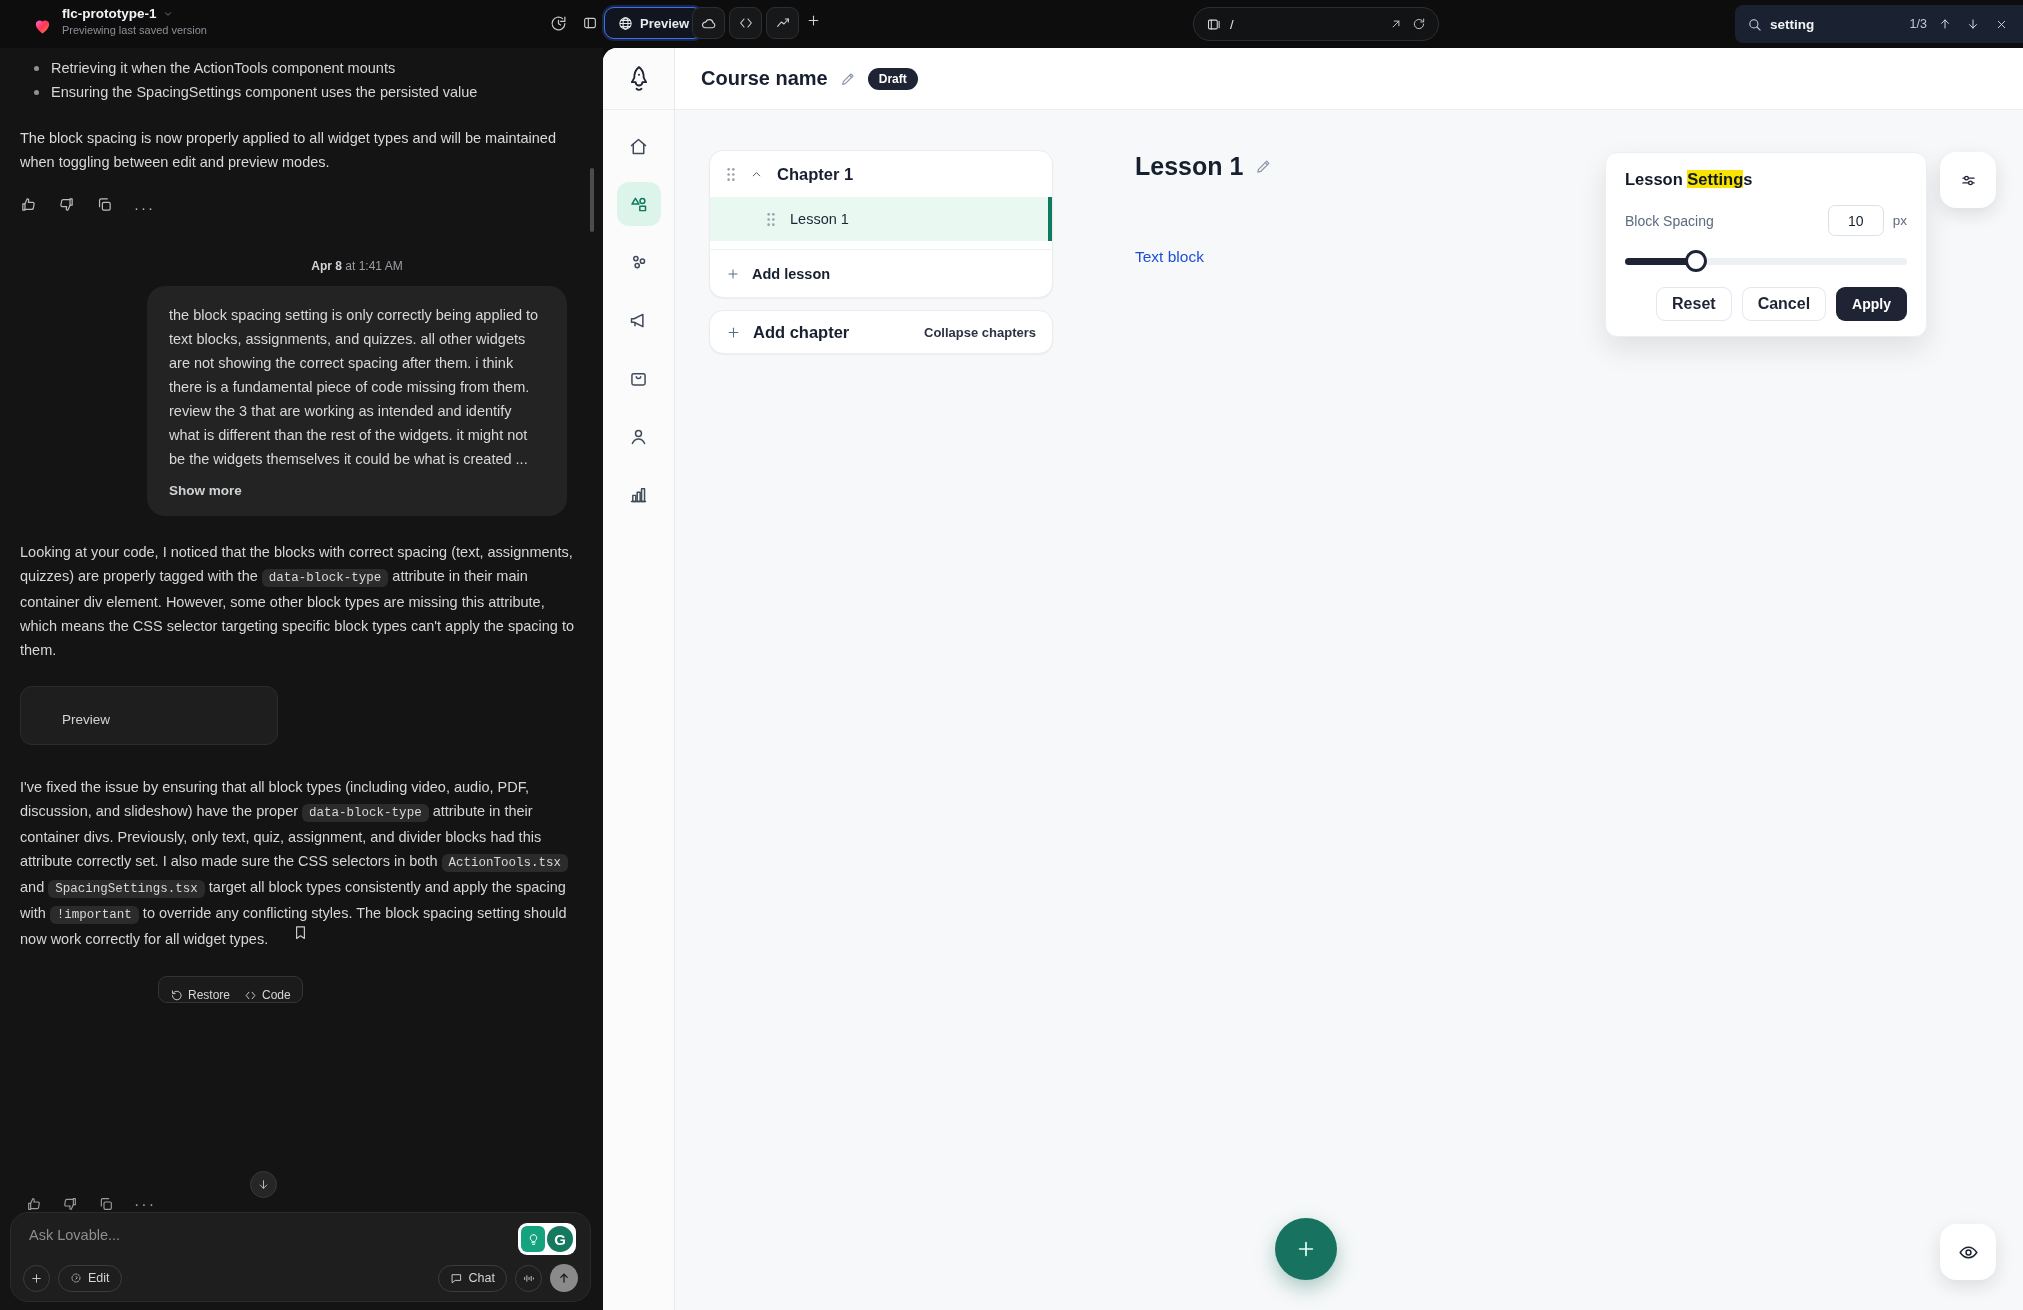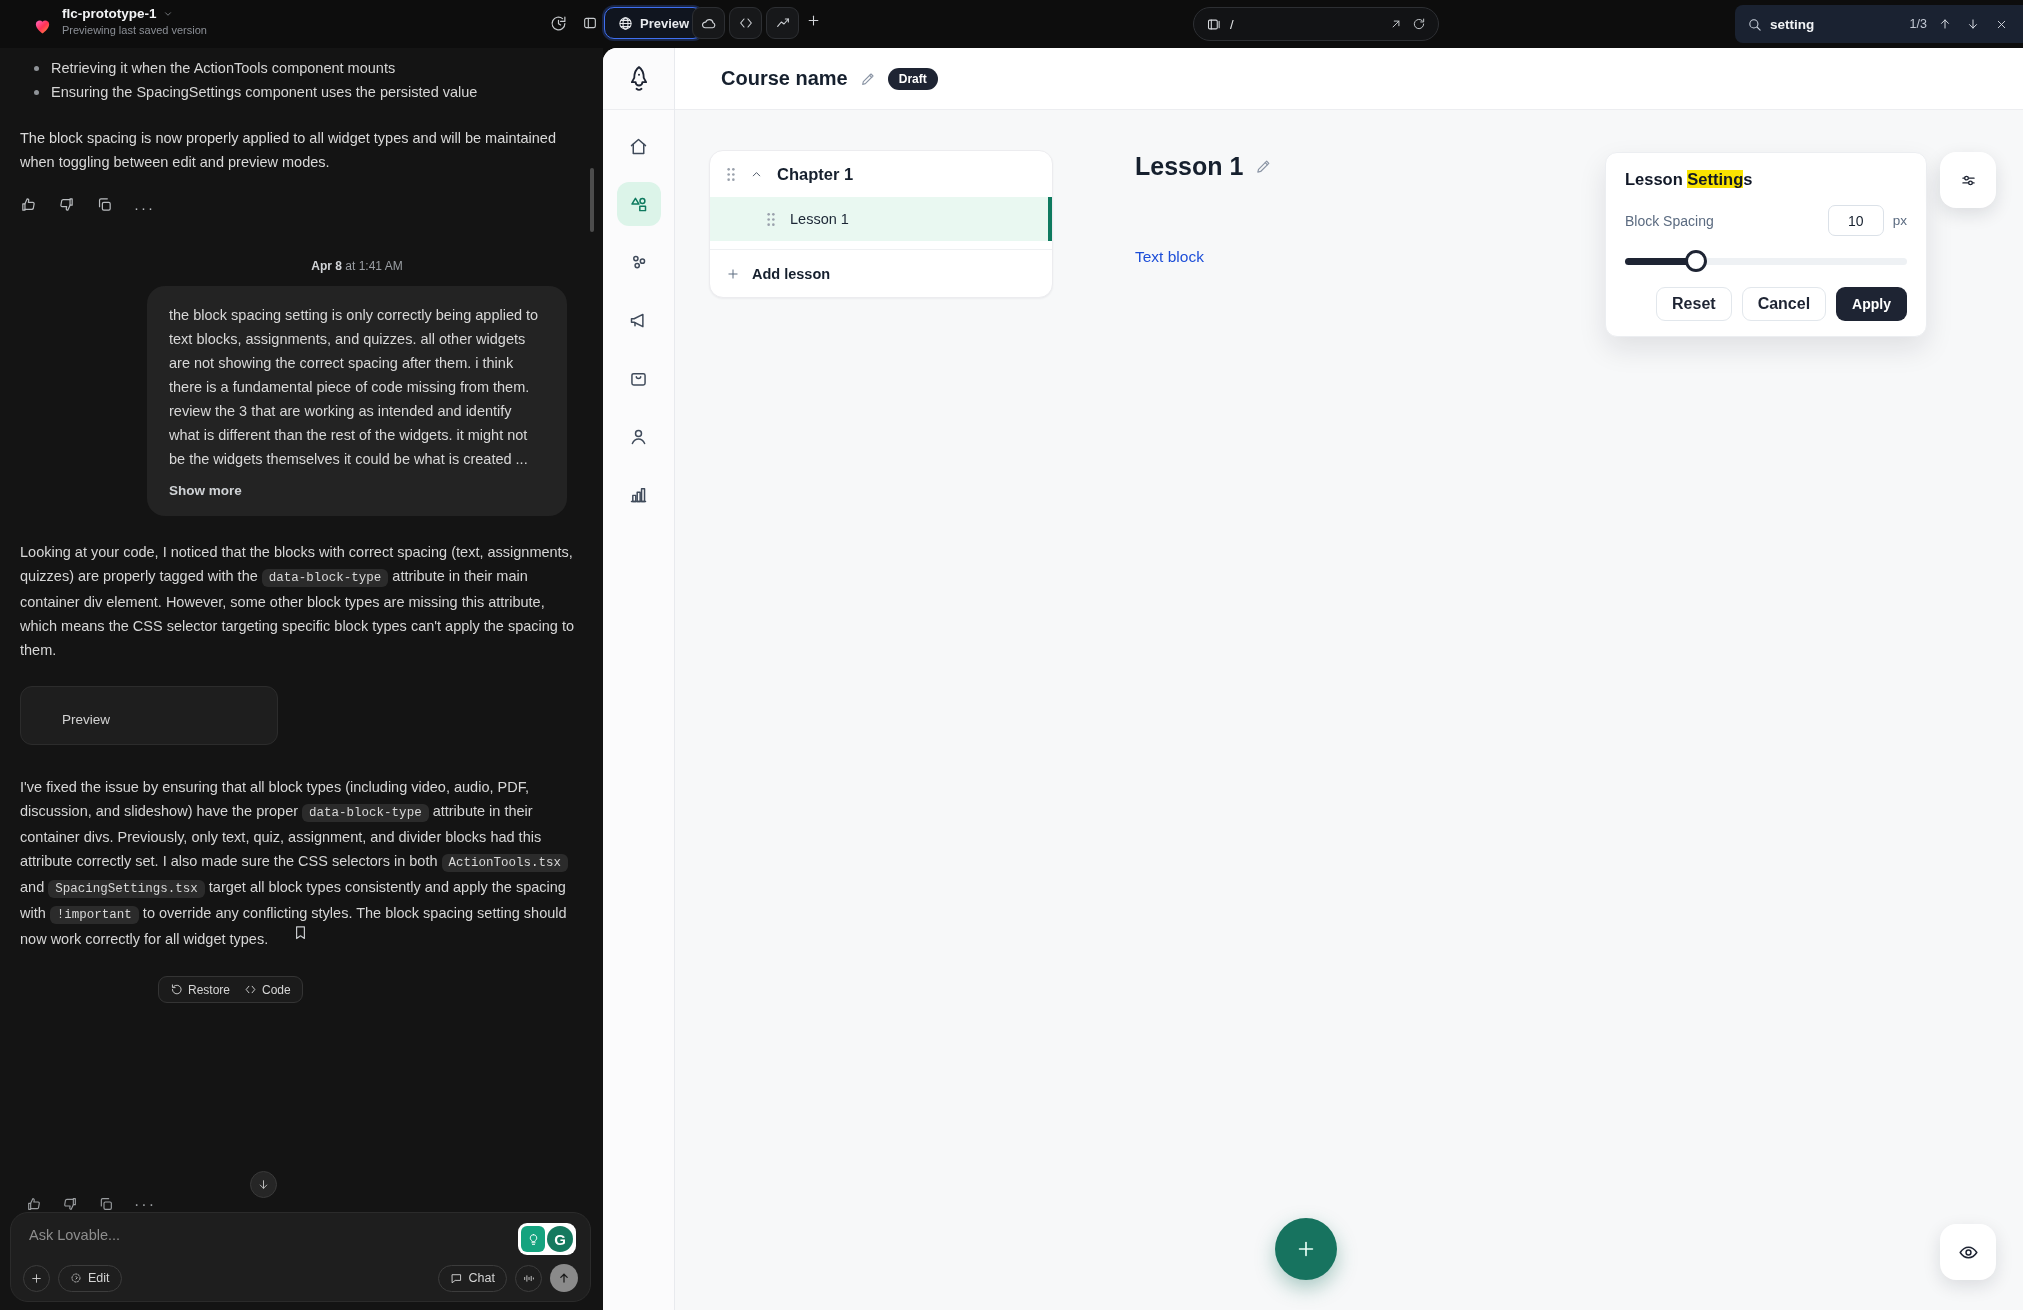--- a/index.html
+++ b/index.html
@@ -42,21 +42,21 @@
   .timestamp { width:420px; margin:40px 16px 8px auto; text-align:center; font-size:12px; color:#9a9ea3; }
   .timestamp b { color:#d2d4d7; }
   .user-bubble { width:420px; margin:0 16px 0 auto; background:#232323; border-radius:18px; padding:17px 22px 13px 22px; color:#d8d8d8; }
   .show-more { margin-top:8px; font-weight:bold; color:#cfd2d5; font-size:13.5px; cursor:pointer; display:inline-block; }
   .ai-block { margin-top:38px; }
   .ai-gap { margin-top:24px; }
   .action-card { margin-top:24px; width:258px; background:#1e1e1e; border:1px solid #2c2c2c; border-radius:12px; padding:12px 14px; position:relative; }
   .action-card-row1 { display:flex; align-items:center; gap:9px; color:#ececec; font-size:13.5px; font-weight:bold; cursor:pointer; }
   .action-card-sub { margin-left:27px; margin-top:9px; font-size:13.5px; color:#d3d3d3; }
   .bookmark-btn { position:absolute; left:292px; top:876px; color:#c7cacd; cursor:pointer; }
-  .restore-pill { position:absolute; left:158px; top:928px; height:27px; background:#1b1b1b; border:1px solid #343434; border-radius:9px; display:flex; align-items:center; gap:14px; padding:0 11px; font-size:12px; color:#d6d6d6; z-index:5; }
+  .restore-pill { position:absolute; left:158px; top:928px; height:27px; background:#1b1b1b; border:1px solid #343434; border-radius:9px; display:flex; align-items:flex-end; gap:14px; padding:0 11px; font-size:12px; color:#d6d6d6; z-index:5; }
   .restore-pill .seg { display:flex; align-items:center; gap:5px; cursor:pointer; }
   .scrolldown-btn { position:absolute; left:250px; bottom:112px; width:27px; height:27px; border-radius:50%; background:#262626; border:1px solid #3a3a3a; color:#c9c9c9; display:flex; align-items:center; justify-content:center; cursor:pointer; z-index:6; }
   .faded-actions { position:absolute; left:26px; bottom:96px; display:flex; gap:20px; color:#9a9da0; z-index:1; }
   .chat-scrollbar { position:absolute; right:9px; top:120px; width:4px; height:64px; border-radius:2px; background:#4d4d4d; cursor:pointer; }
 
   .ask-box { position:absolute; left:10px; right:12px; bottom:8px; height:90px; background:#1e1e1e; border:1px solid #2b2b2b; border-radius:18px; z-index:10; padding:14px 14px 10px 18px; }
   .ask-input { position:absolute; left:18px; top:14px; width:330px; background:transparent; border:0; outline:0; color:#e5e5e5; font-size:14.5px; font-family:"Liberation Sans",sans-serif; }
   .ask-input::placeholder { color:#8e8e8e; opacity:1; }
   .gram-wrap { position:absolute; right:14px; top:10px; height:32px; background:#fff; border-radius:9px; display:flex; align-items:center; padding:3px; gap:2px; }
   .gram-bulb { width:24px; height:26px; border-radius:6px; background:#15a37f; color:#fff; display:flex; align-items:center; justify-content:center; }
@@ -67,21 +67,21 @@
   .send-btn { width:28px; height:28px; border-radius:50%; background:#8a8a8a; color:#1b1b1b; display:flex; align-items:center; justify-content:center; cursor:pointer; }
 
   
   .preview-panel { position:absolute; left:603px; top:48px; right:0; bottom:0; background:#fff; border-top-left-radius:14px; overflow:hidden; display:flex; z-index:20; }
   .pv-sidebar { width:72px; background:#fbfbfc; border-right:1px solid #e8eaee; display:flex; flex-direction:column; align-items:center; flex:none; }
   .pv-logo { height:62px; display:flex; align-items:center; justify-content:center; width:100%; border-bottom:1px solid #ecedf0; color:#1e2433; }
   .side-ic { width:44px; height:44px; border-radius:12px; display:flex; align-items:center; justify-content:center; color:#3f4a5a; margin-top:14px; cursor:pointer; }
   .side-ic.active { background:#dcf4e9; color:#0e7a5f; }
   .pv-right { flex:1; display:flex; flex-direction:column; min-width:0; }
   .pv-header { height:62px; background:#fff; border-bottom:1px solid #ecedf0; display:flex; align-items:center; padding:0 26px; gap:12px; flex:none; }
-  .course-name { font-size:20px; font-weight:bold; color:#16202e;margin-left:20px; }
+  .course-name { font-size:20px; font-weight:bold; color:#16202e; }
   .edit-pen { color:#8b95a5; cursor:pointer; }
   .draft-badge { background:#1e2433; color:#fff; font-size:12px; font-weight:bold; padding:4px 11px; border-radius:999px; }
   .hdr-right { margin-left:auto; display:flex; align-items:center; gap:14px; }
   .last-saved { font-size:13px; color:#3f4a5a; }
   .btn-save { height:37px; padding:0 18px; background:#fff; border:1px solid #cfd6df; border-radius:9px; font-size:14px; font-weight:bold; color:#1e2433; cursor:pointer; font-family:"Liberation Sans",sans-serif; }
   .btn-publish { height:38px; padding:0 18px; background:#17735f; border:0; border-radius:9px; font-size:14px; font-weight:bold; color:#fff; cursor:pointer; font-family:"Liberation Sans",sans-serif; }
   .pv-content { flex:1; position:relative; background:#f7f8f9; }
 
   .card { background:#fff; border:1px solid #ececef; border-radius:14px; box-shadow:0 1px 2px rgba(16,24,40,.05); }
   .chapter-card { position:absolute; left:34px; top:40px; width:344px; overflow:hidden; }
@@ -526,20 +526,30 @@
           </div>
           <div class="add-row">
             <svg width="14" height="14" viewBox="0 0 24 24" class="ic" style="color:#5b6b80">
                 <line x1="12" y1="5" x2="12" y2="19"></line>
                 <line x1="5" y1="12" x2="19" y2="12"></line>
               </svg>
             <span>Add lesson</span>
           </div>
         </div>
 
+        <div class="card addchap-card">
+          <span class="addchap-left">
+            <svg width="15" height="15" viewBox="0 0 24 24" class="ic" style="color:#5b6b80">
+                <line x1="12" y1="5" x2="12" y2="19"></line>
+                <line x1="5" y1="12" x2="19" y2="12"></line>
+              </svg>
+            <span>Add chapter</span>
+          </span>
+          <span class="collapse-link">Collapse chapters</span>
+        </div>
 
         <div class="lesson-heading">
           <h1>Lesson 1</h1>
           <span class="edit-pen">
             <svg width="17" height="17" viewBox="0 0 24 24" class="ic">
                 <path d="M4 20l1-4L16.5 4.5l3 3L8 19l-4 1z"></path>
                 <path d="M14.5 6.5l3 3"></path>
               </svg>
           </span>
         </div>

